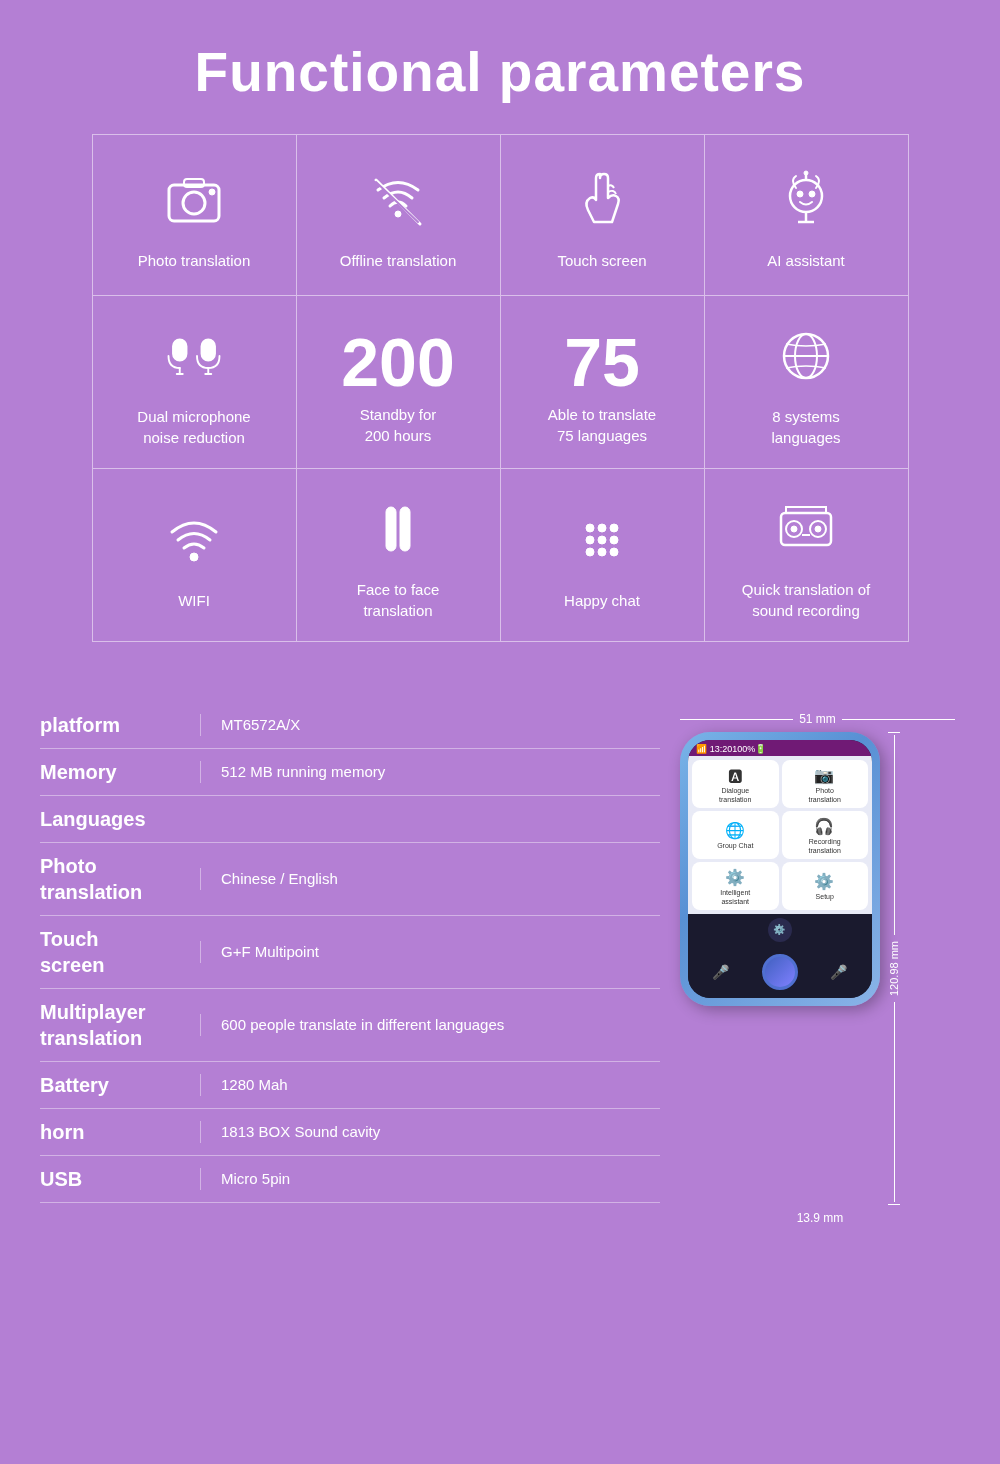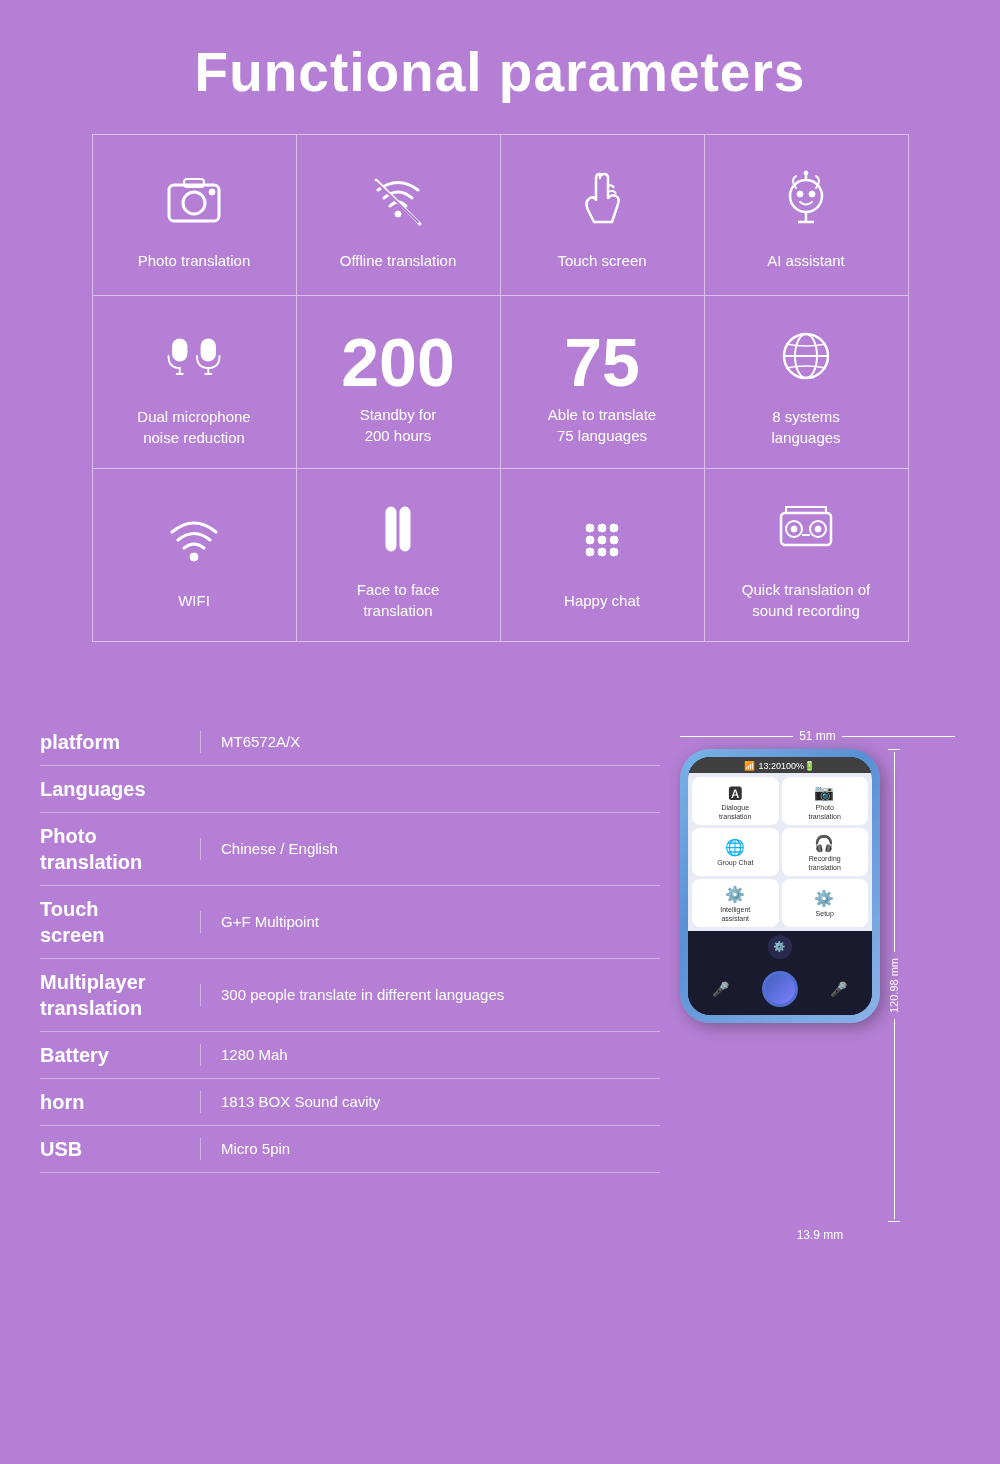--- a/index.html
+++ b/index.html
@@ -17,21 +17,21 @@
       padding: 40px 20px 30px;
       font-size: 55px;
       font-weight: 900;
       color: white;
       letter-spacing: 1px;
     }
 
     
     .features-grid {
       width: 817px;
-      margin: 0 auto 57px;
+      margin: 0 auto 40px;
       border: 1px solid rgba(255,255,255,0.5);
       border-collapse: collapse;
     }
     .features-row {
       display: flex;
       border-bottom: 1px solid rgba(255,255,255,0.5);
     }
     .features-row:last-child {
       border-bottom: none;
     }
@@ -127,25 +127,25 @@
       position: relative;
     }
     .phone-inner {
       background: #1a1a2e;
       border-radius: 22px;
       overflow: hidden;
       position: relative;
     }
     .phone-status-bar {
       display: flex;
-      justify-content: center;
+      justify-content: flex-start;
       padding: 4px 8px 2px;
       font-size: 9px;
       color: white;
-      background: #404040;
+      background: #701a75;
     }
     .phone-app-grid {
       display: grid;
       grid-template-columns: 1fr 1fr;
       gap: 3px;
       padding: 4px;
       background: #e8eaf6;
     }
     .phone-app {
       background: white;
@@ -343,33 +343,37 @@
 
 <div class="specs-section">
 
   <div class="specs-table">
 
     <div class="spec-row">
       <div class="spec-key">platform</div>
       <div class="spec-value">MT6572A/X</div>
     </div>
     <div class="spec-row">
+      <div class="spec-key">Memory</div>
+      <div class="spec-value">512 MB  running memory</div>
+    </div>
+    <div class="spec-row">
       <div class="spec-key">Languages</div>
     </div>
     <div class="spec-row">
       <div class="spec-key">Photo<br>translation</div>
       <div class="spec-value">Chinese / English</div>
     </div>
     <div class="spec-row">
       <div class="spec-key">Touch<br>screen</div>
       <div class="spec-value">G+F Multipoint</div>
     </div>
     <div class="spec-row">
       <div class="spec-key">Multiplayer<br>translation</div>
-      <div class="spec-value">300 people translate in different languages</div>
+      <div class="spec-value">600 people translate in different languages</div>
     </div>
     <div class="spec-row">
       <div class="spec-key">Battery</div>
       <div class="spec-value">1280 Mah</div>
     </div>
     <div class="spec-row">
       <div class="spec-key">horn</div>
       <div class="spec-value">1813 BOX Sound cavity</div>
     </div>
     <div class="spec-row">

